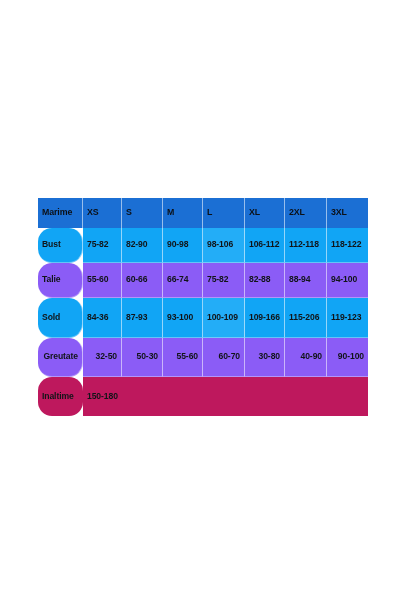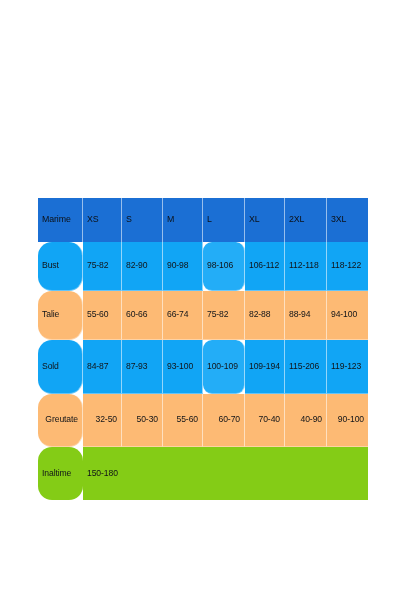--- a/index.html
+++ b/index.html
@@ -28,23 +28,23 @@
     height: 202px;
     border-collapse: separate;
     border-spacing: 0;
     table-layout: fixed;
     font-size: 8.6px;
     color: #111418;
   }
 
   table.size-chart td,
   table.size-chart th {
-    padding: 8px 4px;
+    padding: 1px 4px;
     margin: 0;
-    font-weight: normal;
+    font-weight: bold;
     text-align: left;
     vertical-align: middle;
     border-right: 1px solid rgba(255,255,255,0.55);
     border-bottom: 1px solid rgba(255,255,255,0.35);
     overflow: hidden;
     line-height: 1.12;
     letter-spacing: -0.1px;
   }
   table.size-chart tr > *:last-child {
     border-right: none;
@@ -64,45 +64,44 @@
     text-align: left;
   }
   tr.hdr > th.szc {
   }
 
   
   tr.row-dark > td {
     background: #11a5f5;
   }
   tr.row-light > td {
-    background: #fdba74;
+    background: #8b5cf6;
   }
   tr.row-dark > td.hi {
     background: #23adf7;
-    border-radius: 9px;
   }
 
   tr.r-bust > td { height: 32px; }
   tr.r-talie > td { height: 32px; }
   tr.r-sold > td { height: 37px; }
   tr.r-greutate > td { height: 36px; text-align: right; }
 
   td.lbl {
     text-align: left;
     padding-left: 5px;
     border-radius: 14px;
   }
   td.val {
     text-align: left;
     padding-left: 5px;
   }
 
   
   tr.r-inaltime > td {
-    background: #84cc16;
+    background: #be185d;
     height: 37px;
   }
   tr.r-inaltime > td.lbl {
     border-right: none;
   }
   td.inaltime-span {
     border-right: none;
     text-align: left;
     padding-left: 38px;
   }
@@ -150,35 +149,35 @@
         <td class="val">55-60</td>
         <td class="val">60-66</td>
         <td class="val">66-74</td>
         <td class="val">75-82</td>
         <td class="val">82-88</td>
         <td class="val">88-94</td>
         <td class="val">94-100</td>
       </tr>
       <tr class="row-dark r-sold">
         <td class="lbl">Sold</td>
-        <td class="val">84-87</td>
+        <td class="val">84-36</td>
         <td class="val">87-93</td>
         <td class="val">93-100</td>
         <td class="val hi">100-109</td>
-        <td class="val">109-194</td>
+        <td class="val">109-166</td>
         <td class="val">115-206</td>
         <td class="val">119-123</td>
       </tr>
       <tr class="row-light r-greutate">
         <td class="lbl">Greutate</td>
         <td class="val">32-50</td>
         <td class="val">50-30</td>
         <td class="val">55-60</td>
         <td class="val">60-70</td>
-        <td class="val">70-40</td>
+        <td class="val">30-80</td>
         <td class="val">40-90</td>
         <td class="val">90-100</td>
       </tr>
       <tr class="r-inaltime">
         <td class="lbl">Inaltime</td>
         <td class="inaltime-span" colspan="7">150-180</td>
       </tr>
     </tbody>
   </table>
 </div>

